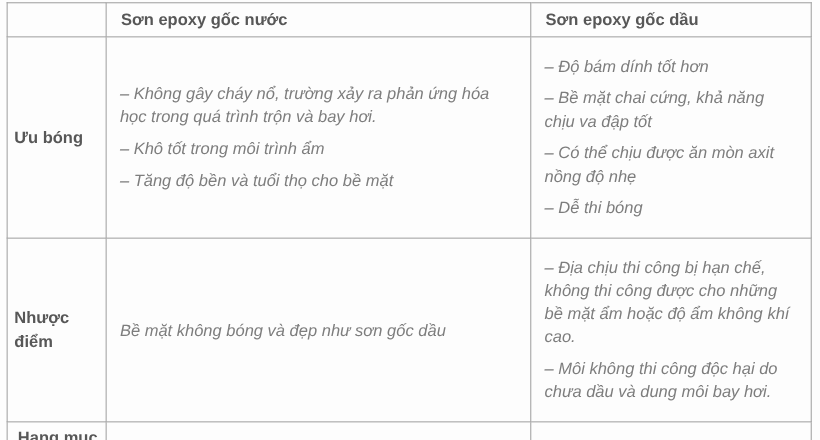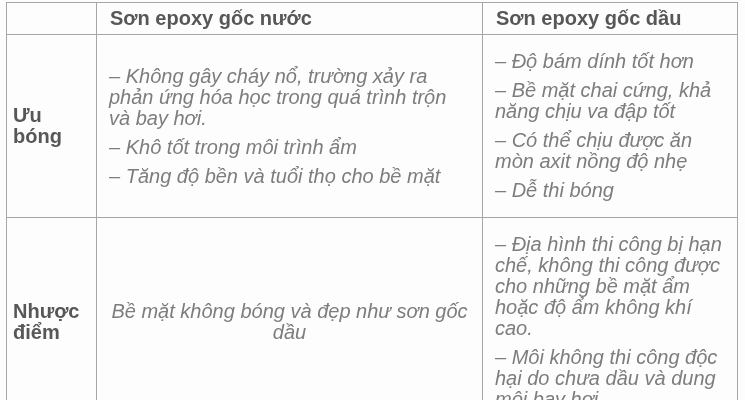--- a/index.html
+++ b/index.html
@@ -21,21 +21,21 @@
     width:731px;
     margin:2px 0 0 6px;
     background:var(--background);
   }
   .cmp col.c1{width:90px;}
   .cmp col.c2{width:386px;}
   .cmp col.c3{width:255px;}
   .cmp th,.cmp td{
     border:1px solid var(--border);
     vertical-align:middle;
-    font-size:20px;
+    font-size:15px;
   }
   
   .cmp thead th{
     height:31px;
     text-align:left;
     padding:4px 10px 4px 13px;
     font-weight:bold;
     color:var(--header-text);
   }
   
@@ -48,21 +48,21 @@
   }
   .cmp tbody th.rowlabel.centered{text-align:center;}
   
   .cmp td{
     color:var(--body-text);
     line-height:21px;
     padding:8px 12px;
     font-style:italic;
   }
   .cmp td p{margin:8px 0;}
-  .cmp td.center-text{text-align:center;}
+  .cmp td.center-text{text-align:left;}
   .row-uu{height:158px;}
   .row-nhuoc{height:121px;}
   .row-hang{height:110px;}
   .row-hang td{vertical-align:top;padding-top:18px;}
   .row-hang th{vertical-align:top;padding-top:24px;}
 </style>
 </head>
 <body>
 
 <div class="page">
@@ -93,21 +93,21 @@
           <p>– Có thể chịu được ăn mòn axit nồng độ nhẹ</p>
           <p>– Dễ thi bóng</p>
         </td>
       </tr>
       <tr class="row-nhuoc">
         <th class="rowlabel">Nhược điểm</th>
         <td class="center-text">
           <p>Bề mặt không bóng và đẹp như sơn gốc dầu</p>
         </td>
         <td>
-          <p>– Địa hình thi công bị hạn chế, không thi công được cho những bề mặt ẩm hoặc độ ẩm không khí cao.</p>
+          <p>– Địa chịu thi công bị hạn chế, không thi công được cho những bề mặt ẩm hoặc độ ẩm không khí cao.</p>
           <p>– Môi không thi công độc hại do chưa dầu và dung môi bay hơi.</p>
         </td>
       </tr>
       <tr class="row-hang">
         <th class="rowlabel centered">Hạng mục thường sử dụng</th>
         <td>
           
         </td>
         <td class="center-text">
           

